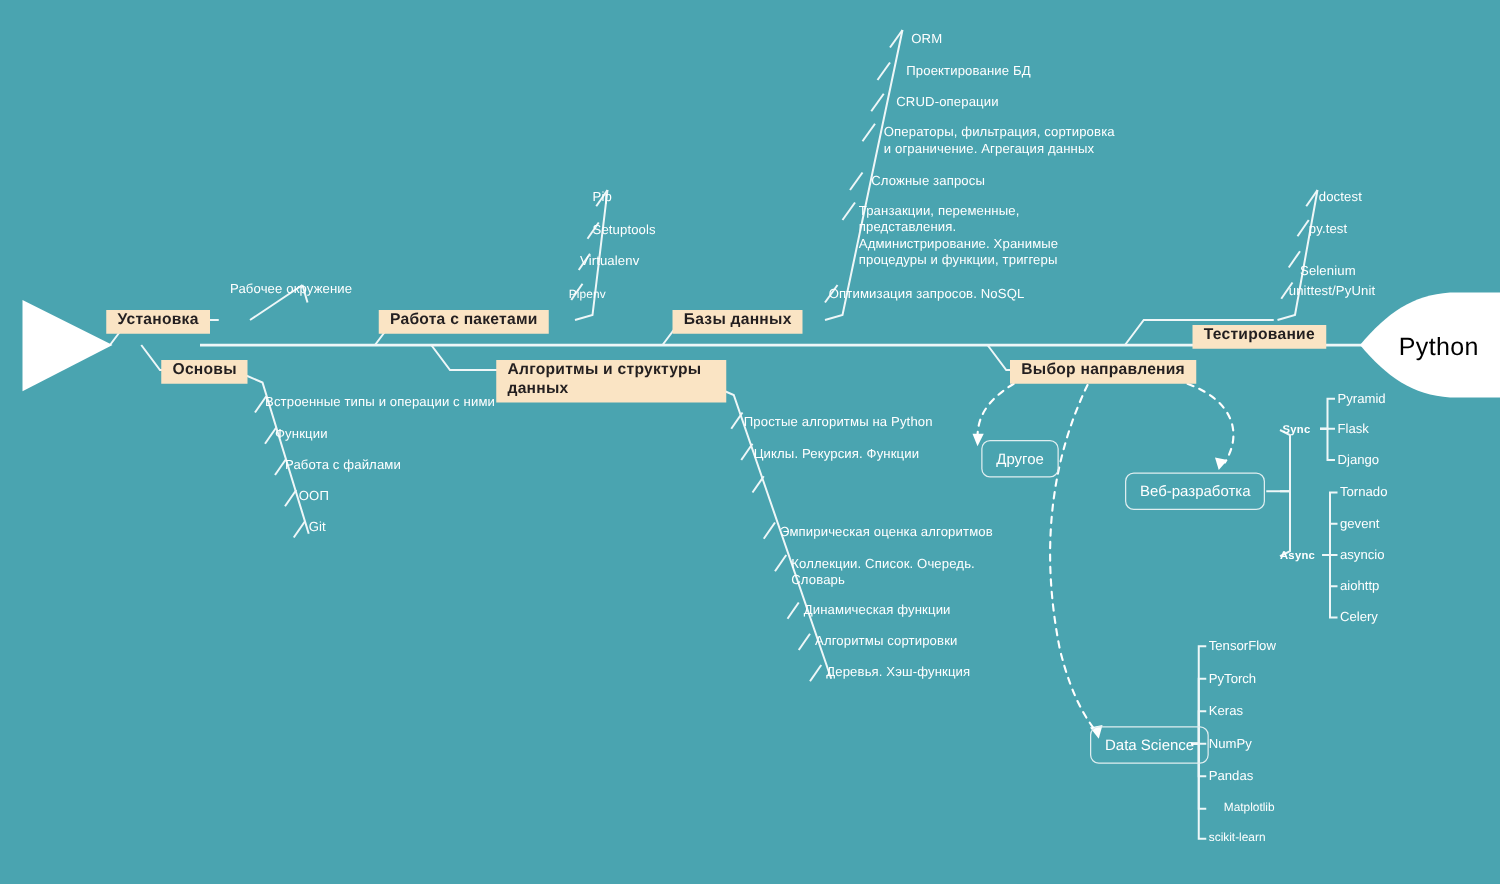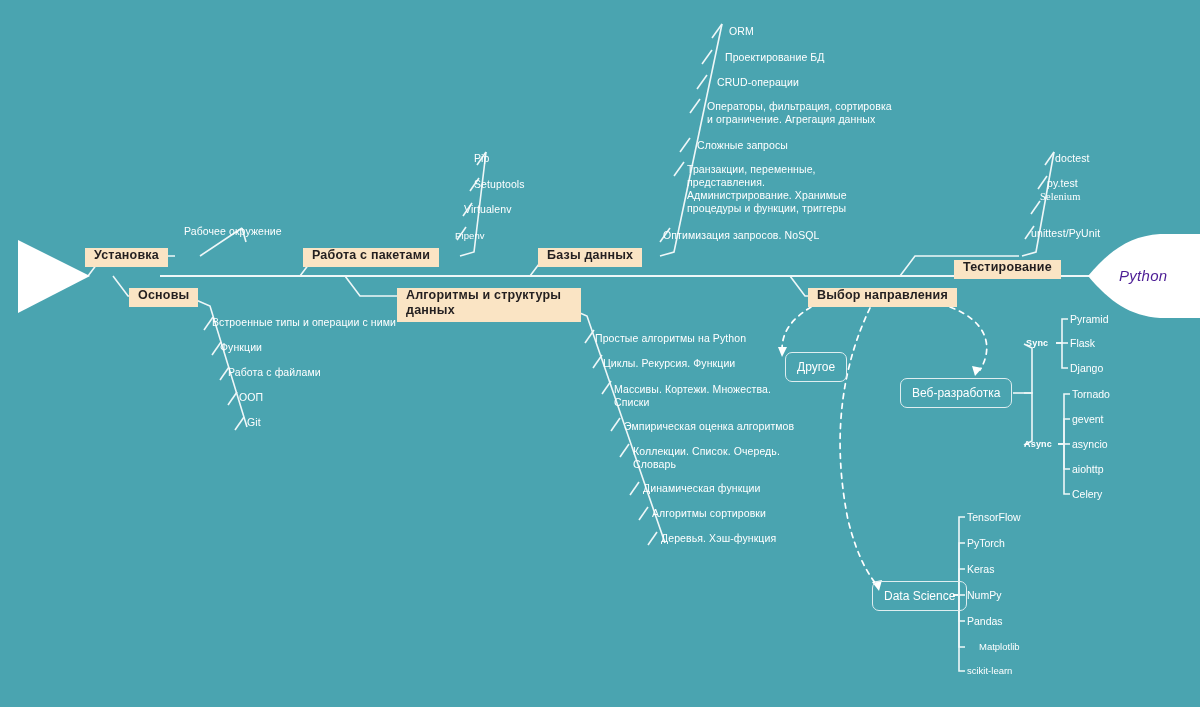--- a/index.html
+++ b/index.html
@@ -56,24 +56,23 @@
     letter-spacing: .2px;
   }
   .sub-leaf {
     position: absolute;
     color: #ffffff;
     font-size: 10.5px;
     white-space: nowrap;
   }
   #head-text {
     position: absolute;
-    color: #4c1d95;
-    font-size: 15px;
+    color: #000000;
+    font-size: 20px;
     letter-spacing: .3px;
-    font-style: italic;
   }
 </style>
 </head>
 <body>
 
 <div id="root">
 
   <svg class="layer" viewBox="0 0 1200 707">
     <g stroke="#eef7f8" fill="none" stroke-width="1.6">
 
@@ -191,22 +190,20 @@
   <div class="leaf" style="left:239px; top:391px;">ООП</div>
   <div class="leaf" style="left:247px; top:416px;">Git</div>
 
   <div class="leaf" style="left:474px; top:152px;">Pip</div>
   <div class="leaf" style="left:474px; top:178px;">Setuptools</div>
   <div class="leaf" style="left:464px; top:203px;">Virtualenv</div>
   <div class="leaf small" style="left:455px; top:229px;">Pipenv</div>
 
   <div class="leaf" style="left:595px; top:332px;">Простые алгоритмы на Python</div>
   <div class="leaf" style="left:603px; top:357px;">Циклы. Рекурсия. Функции</div>
-  <div class="leaf" style="left:614px; top:383px;">Массивы. Кортежи. Множества.
-Списки</div>
   <div class="leaf" style="left:624px; top:420px;">Эмпирическая оценка алгоритмов</div>
   <div class="leaf" style="left:633px; top:445px;">Коллекции. Список. Очередь.
 Словарь</div>
   <div class="leaf" style="left:643px; top:482px;">Динамическая функции</div>
   <div class="leaf" style="left:652px; top:507px;">Алгоритмы сортировки</div>
   <div class="leaf" style="left:661px; top:532px;">Деревья. Хэш-функция</div>
 
   <div class="leaf" style="left:729px; top:25px;">ORM</div>
   <div class="leaf" style="left:725px; top:51px;">Проектирование БД</div>
   <div class="leaf" style="left:717px; top:76px;">CRUD-операции</div>
@@ -214,21 +211,21 @@
 и ограничение. Агрегация данных</div>
   <div class="leaf" style="left:697px; top:139px;">Сложные запросы</div>
   <div class="leaf" style="left:687px; top:163px;">Транзакции, переменные,
 представления.
 Администрирование. Хранимые
 процедуры и функции, триггеры</div>
   <div class="leaf" style="left:663px; top:229px;">Оптимизация запросов. NoSQL</div>
 
   <div class="leaf" style="left:1055px; top:152px;">doctest</div>
   <div class="leaf" style="left:1047px; top:177px;">py.test</div>
-  <div class="leaf" style="left:1040px; top:190px;font-family:Liberation Serif, serif;">Selenium</div>
+  <div class="leaf" style="left:1040px; top:211px;">Selenium</div>
   <div class="leaf" style="left:1031px; top:227px;">unittest/PyUnit</div>
 
   <div class="node-box" style="left:785px; top:352px;">Другое</div>
   <div class="node-box" style="left:900px; top:378px;">Веб-разработка</div>
   <div class="node-box" style="left:872px; top:581px;">Data Science</div>
 
   <div class="sub-label" style="left:1026px; top:338px;">Sync</div>
   <div class="sub-label" style="left:1024px; top:439px;">Async</div>
 
   <div class="sub-leaf" style="left:1070px; top:313px;">Pyramid</div>

